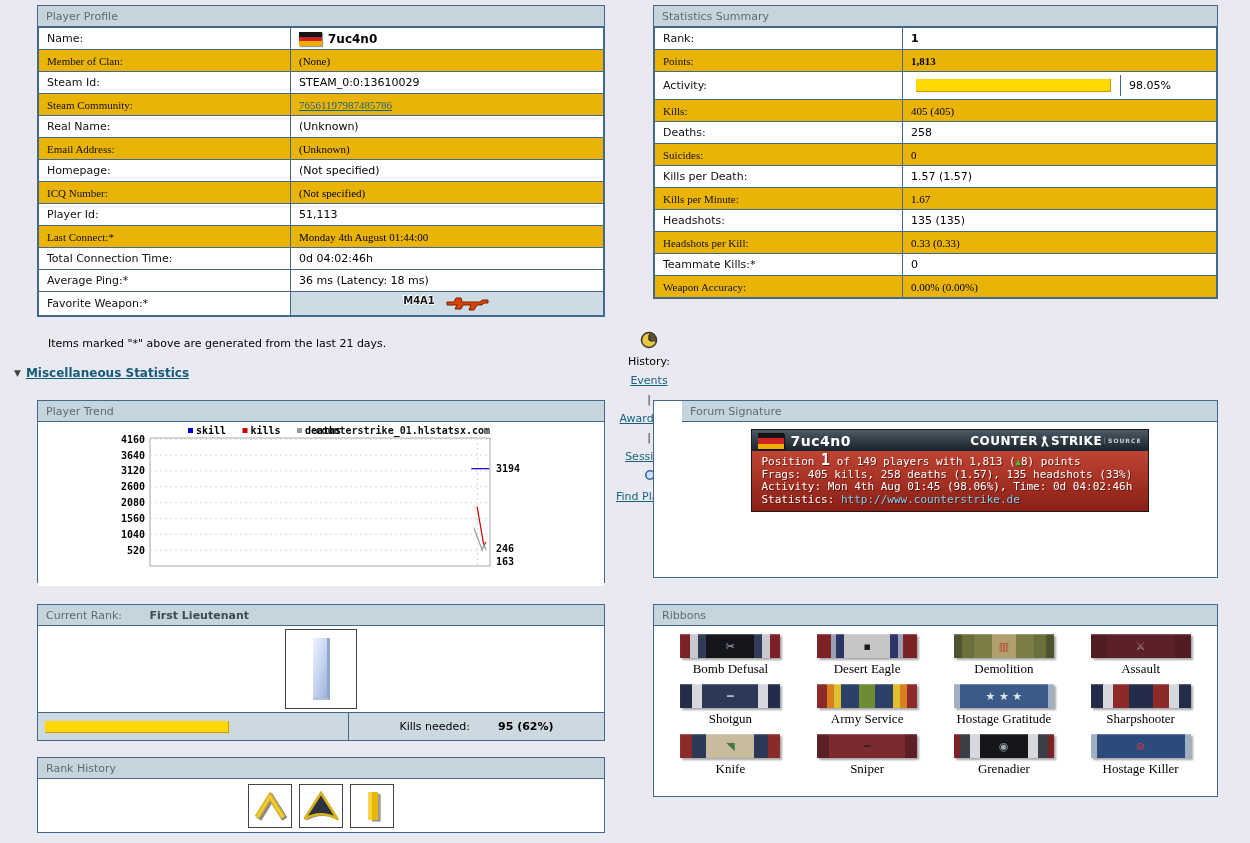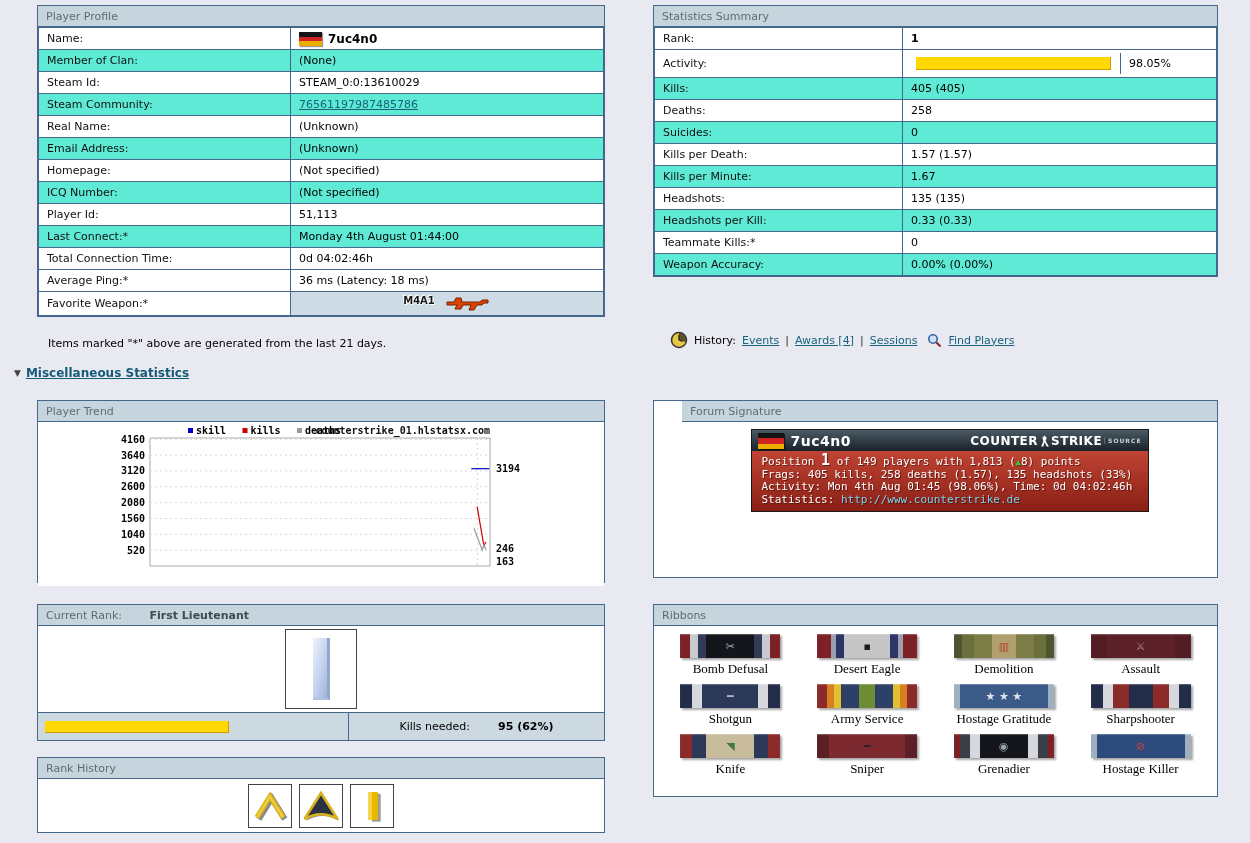--- a/index.html
+++ b/index.html
@@ -27,21 +27,21 @@
   }
   table.kv { border-collapse:collapse; width:100%; table-layout:fixed; }
   table.kv td {
     border:1px solid #44688c;
     padding:3px 8px;
     height:22px;
     font-size:11px;
     overflow:hidden;
     white-space:nowrap;
   }
-  table.kv tr.shaded td { background:#5eead4; }
+  table.kv tr.shaded td { background:#eab308;font-family:Liberation Serif, serif; }
   td.lbl { width:252px; color:#111; }
   #stats-summary td.lbl { width:248px; }
   a.lnk { color:#17637e; text-decoration:underline; cursor:pointer; }
   .flag {
     display:inline-block; width:23px; height:14px; vertical-align:-3px; margin-right:6px;
     background:linear-gradient(#141414 0 33%, #cf2323 33% 66%, #edac00 66% 100%);
     box-shadow:1px 1px 1px rgba(0,0,0,.4);
   }
   .pname { font-weight:bold; font-size:12px; }
   
@@ -195,20 +195,24 @@
 </div>
 
 <div class="panel" id="stats-summary" style="left:653px; top:5px; width:565px;">
   <div class="panel-header">Statistics Summary</div>
   <table class="kv">
     <tbody>
         <tr>
           <td class="lbl">Rank:</td>
           <td class="bold">1</td>
         </tr>
+        <tr class="shaded">
+          <td class="lbl">Points:</td>
+          <td class="bold">1,813</td>
+        </tr>
         <tr>
           <td class="lbl">Activity:</td>
           <td class="bar-outer">
             <div class="bar-split">
               <div class="bar-zone">
                 <div class="ybar" style="width: 98.05%;"></div>
               </div>
               <div class="bar-pct">98.05%</div>
             </div>
           </td>
@@ -252,21 +256,21 @@
       </tbody>
   </table>
 </div>
 
 <div class="free-text" style="left:48px; top:337px;">Items marked "*" above are generated from the last 21 days.</div>
 
 <div class="misc" style="left:14px; top:366px;">
   <span class="tri">▼</span><a>Miscellaneous Statistics</a>
 </div>
 
-<div class="history-line" style="left:670px; top:331px;">
+<div class="history-line" style="left:616px; top:331px;flex-direction:column;">
   <svg width="18" height="18" viewBox="0 0 18 18">
     <circle cx="9" cy="9" r="7.5" fill="#e8c840" stroke="#333" stroke-width="1.5"></circle>
     <path d="M9 9 L9 2 A7 7 0 0 1 15.5 11 Z" fill="#2a2a2a" opacity="0.75"></path>
     <line x1="9" y1="9" x2="9" y2="4" stroke="#222" stroke-width="1.3"></line>
     <line x1="9" y1="9" x2="12.5" y2="10.5" stroke="#222" stroke-width="1.3"></line>
   </svg>
   <span>History:</span>
   <a>Events</a>
   <span class="sep">|</span>
   <a>Awards [4]</a>

